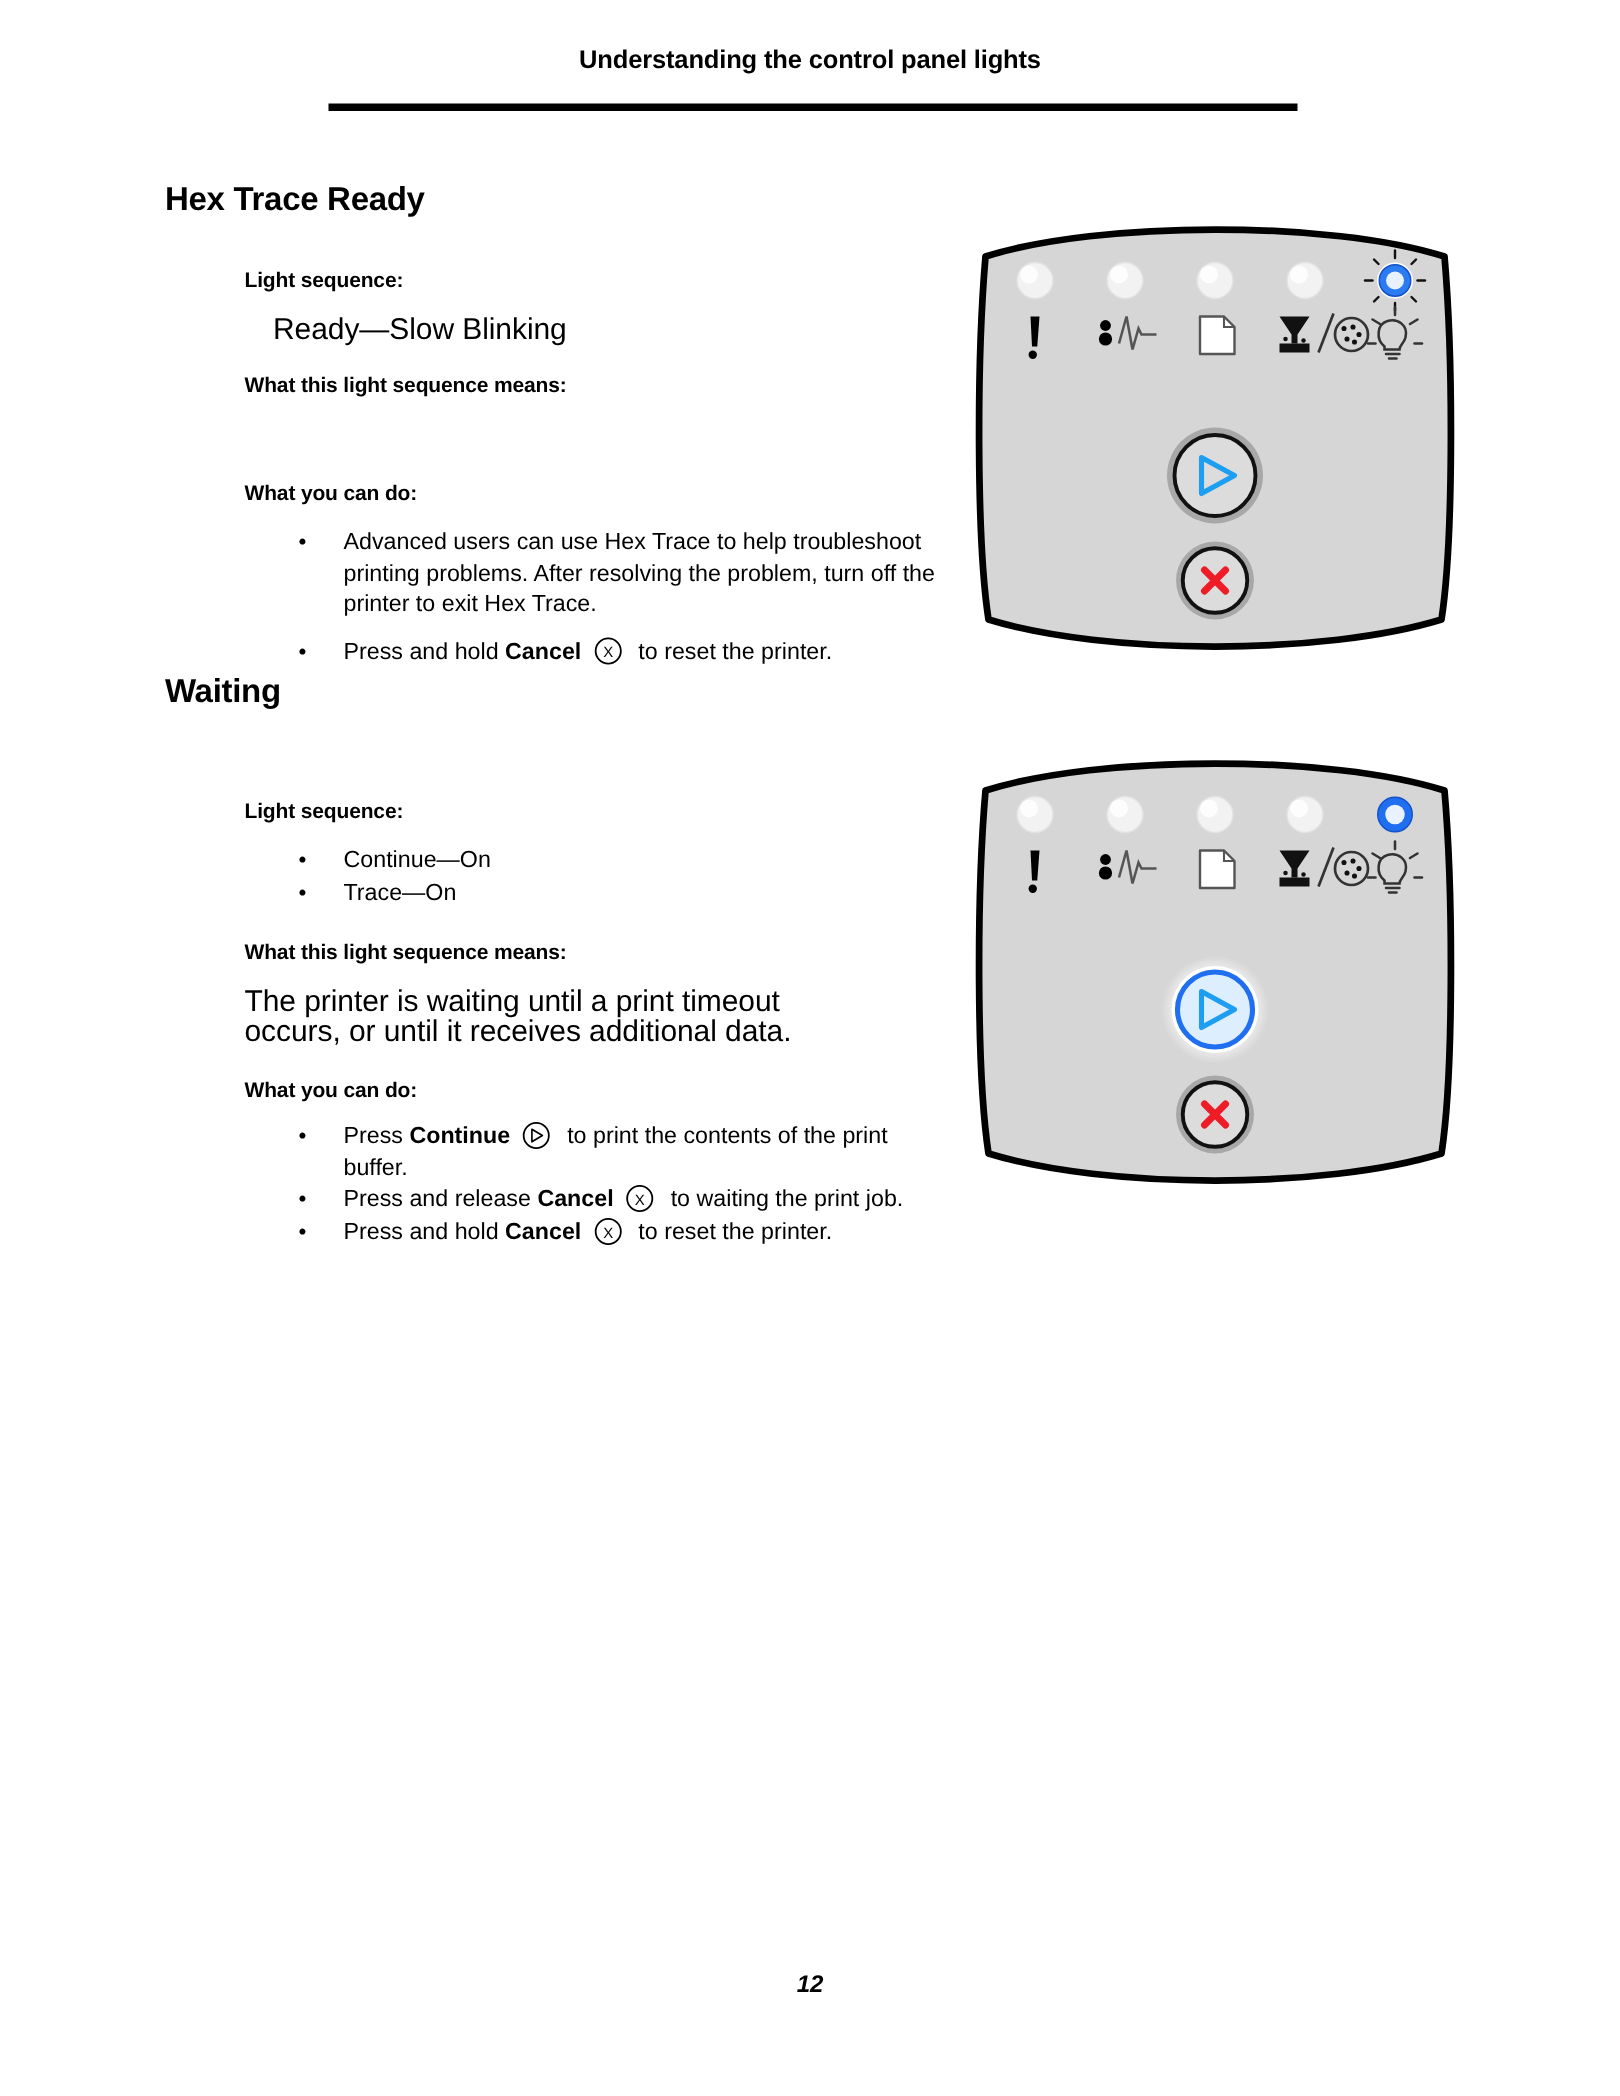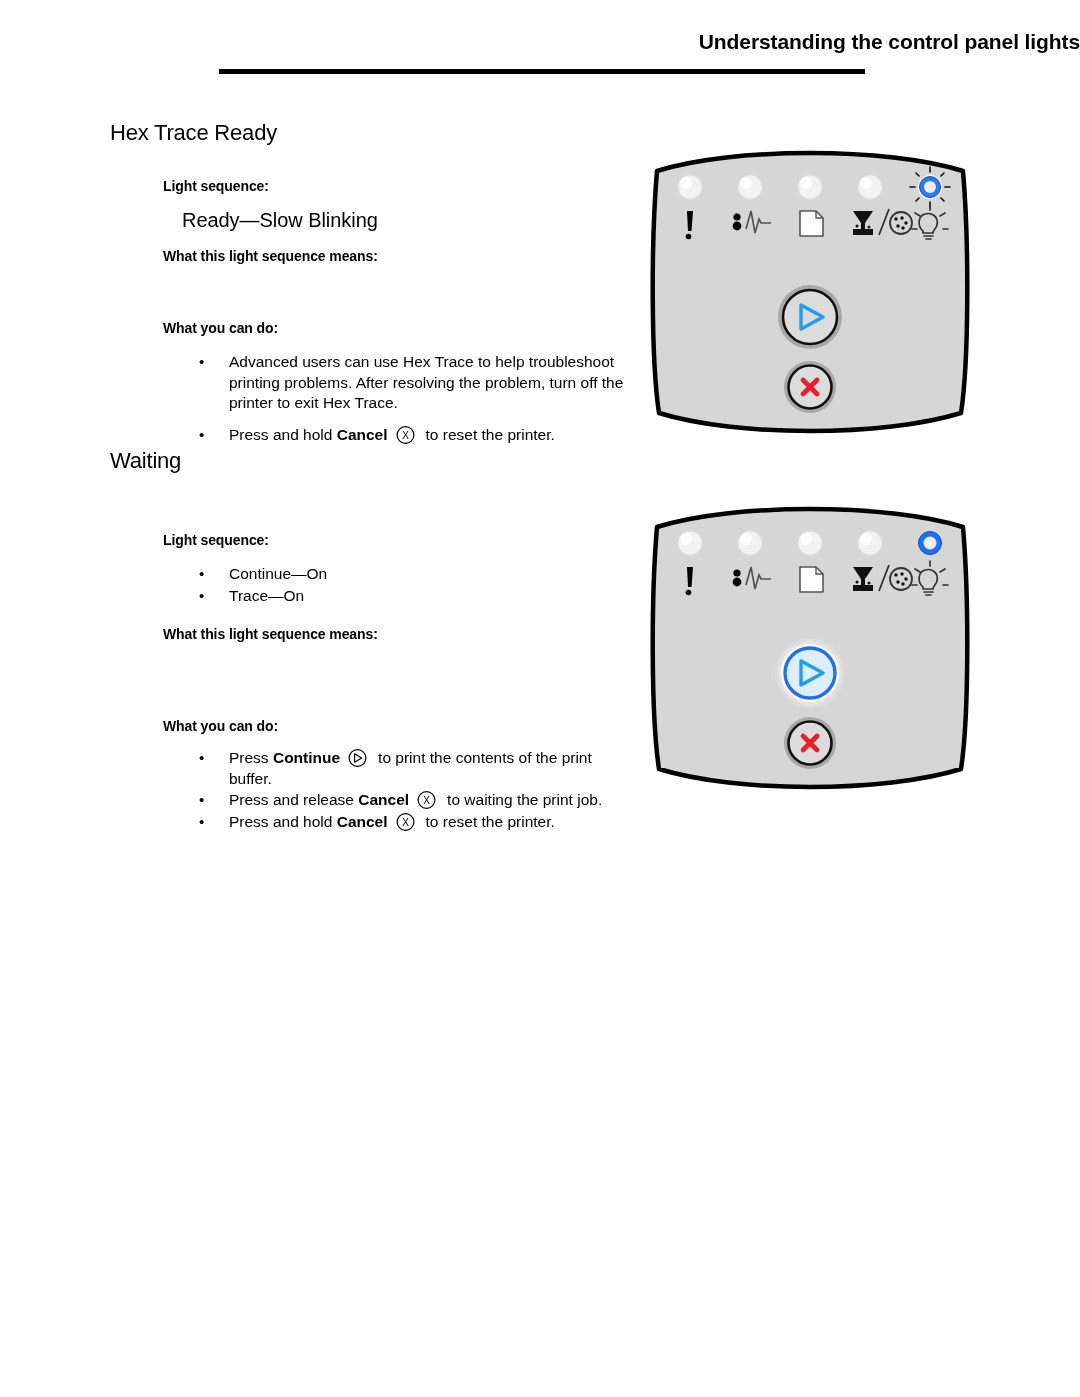--- a/index.html
+++ b/index.html
@@ -19,40 +19,40 @@
     background: #ffffff;
     overflow: hidden;
   }
 
   
   .running-header {
     position: absolute;
     left: 0;
     top: 30px;
     width: 1080px;
-    text-align: right;
-    font-size: 21px;
+    text-align: center;
+    font-size: 17px;
     font-weight: bold;
     letter-spacing: -0.1px;
   }
   .header-rule {
     position: absolute;
     left: 219px;
     top: 69px;
     width: 646px;
     height: 5px;
     background: #000000;
   }
 
   
   .section-title {
     position: absolute;
     left: 110px;
     font-size: 22px;
-    font-weight: normal;
+    font-weight: bold;
     letter-spacing: -0.2px;
   }
   #sec1-title { top: 120px; }
   #sec2-title { top: 448px; }
 
   
   .sub-head {
     position: absolute;
     left: 163px;
     font-size: 14px;
@@ -266,20 +266,21 @@
       <span class="bullet">•</span>
       <span>Continue—On</span>
     </li>
     <li>
       <span class="bullet">•</span>
       <span>Trace—On</span>
     </li>
   </ul>
 
   <div class="sub-head" style="top:626px">What this light sequence means:</div>
+  <div class="body-line" style="left:163px; top:658px; width:425px">The printer is waiting until a print timeout occurs, or until it receives additional data.</div>
 
   <div class="sub-head" style="top:718px">What you can do:</div>
 
   <ul class="blist tight" style="left:163px; top:748px; width:470px">
     <li>
       <span class="bullet">•</span>
       <span>Press </span><b class="kw">Continue</b><span class="keyglyph"><svg width="23" height="20" viewBox="0 0 23 20">
             <circle cx="11.5" cy="10" r="8.4" fill="none" stroke="#000" stroke-width="1.2"></circle>
             <path d="M 8.6 5.8 L 15.6 10 L 8.6 14.2 Z" fill="none" stroke="#000" stroke-width="1.1" stroke-linejoin="round"></path>
           </svg></span><span>to print the contents of the print buffer.</span>
@@ -386,14 +387,15 @@
         <circle cx="167" cy="246" r="26" fill="#a8a8a8"></circle>
         <circle cx="167" cy="246" r="21.5" fill="#dcdcdc" stroke="#111111" stroke-width="2.6"></circle>
         <g stroke="#ee1c26" stroke-width="4.6" stroke-linecap="round">
           <line x1="160" y1="239" x2="174" y2="253"></line>
           <line x1="174" y1="239" x2="160" y2="253"></line>
         </g>
       </g>
     </svg>
   </div>
 
+  <div class="page-number">12</div>
 
 </div>
 
 </body></html>

